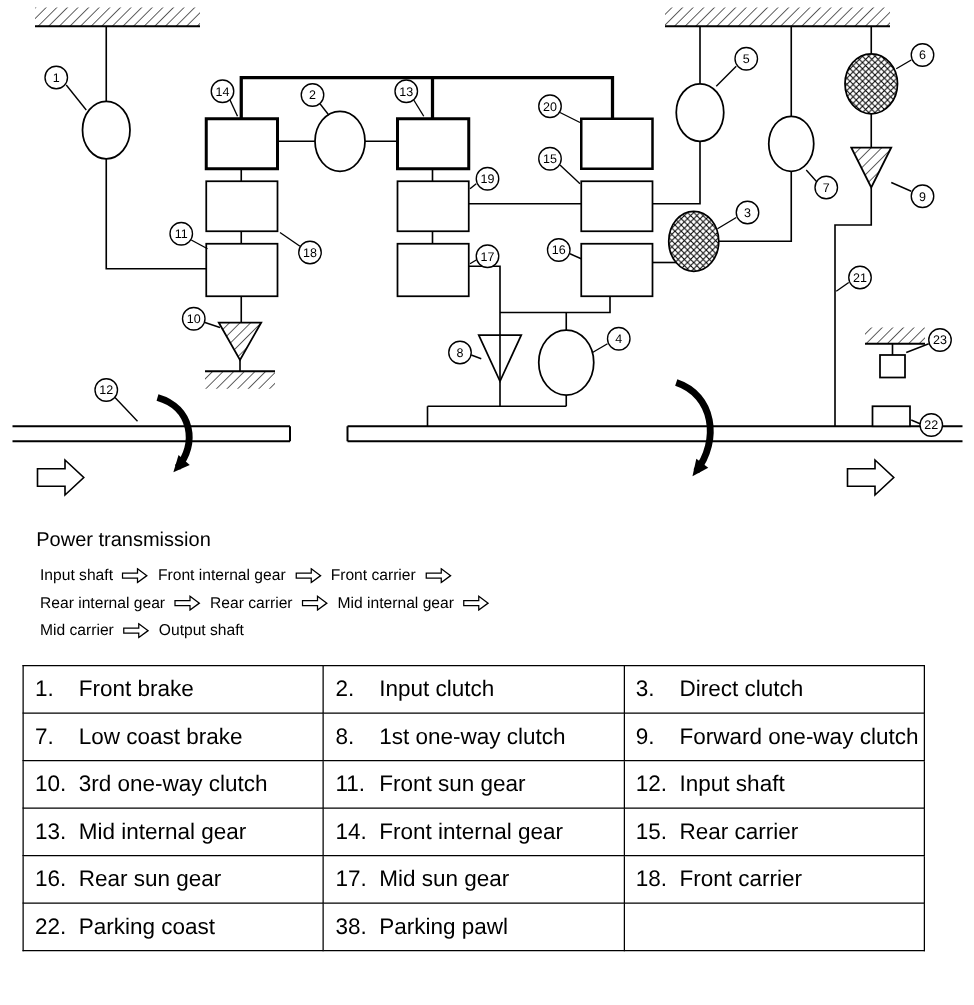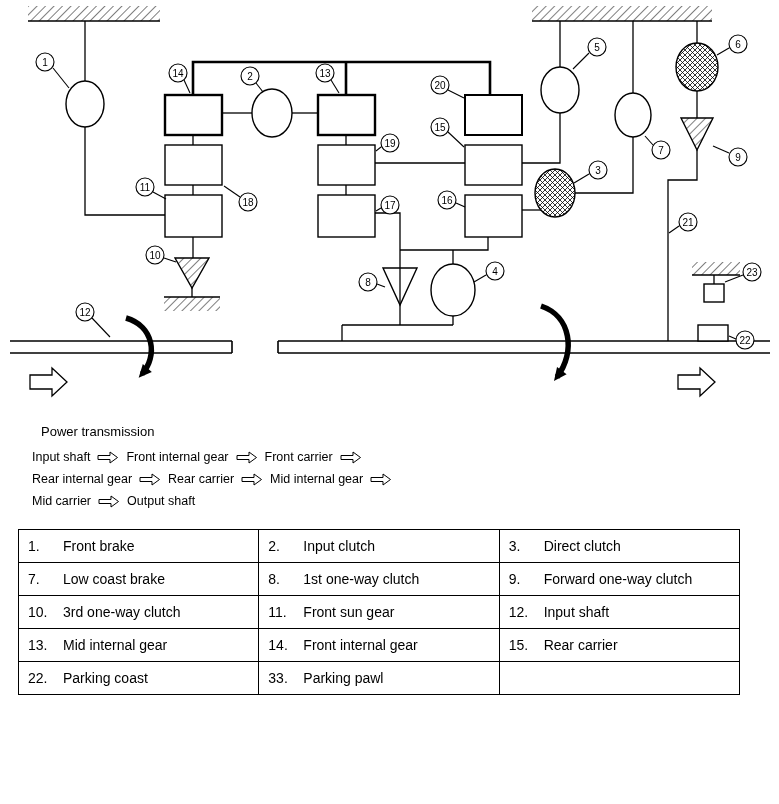--- a/index.html
+++ b/index.html
@@ -3,30 +3,30 @@
 <meta charset="utf-8">
 <style>
   html,body{margin:0;padding:0}
   body{
     width:779px;height:804px;background:#fff;color:#000;
     font-family:"Liberation Sans",sans-serif;overflow:hidden;
   }
   .diagram-wrap{width:779px;height:420px}
   svg text{font-family:"Liberation Sans",sans-serif;font-size:10px;fill:#000}
   .flow{margin:4px 0 0 25px}
-  .flow-title{font-size:13px;margin:0 0 11px 16px}
+  .flow-title{font-size:16px;margin:0 0 11px 4px}
   .flow-row{font-size:12.5px;margin:0 0 8px 7px;display:flex;align-items:center;gap:7px}
   .flow-row span{white-space:nowrap}
   .fa{flex:0 0 auto;display:inline-block}
   table.legend{
     border-collapse:collapse;margin:21px 0 0 18px;width:722px;
     table-layout:fixed;border:1.5px solid #000;
   }
   table.legend td{
-    border:1px solid #000;font-size:14px;padding:8px 4px 8px 9px;height:14px;
+    border:1px solid #000;font-size:18px;padding:8px 4px 8px 9px;height:14px;
     overflow:hidden;white-space:nowrap;
   }
   .num{display:inline-block;width:35px}
 </style>
 </head>
 <body>
 
 <div class="diagram-wrap">
 <svg width="779" height="420" viewBox="0 0 779 420" xmlns="http://www.w3.org/2000/svg">
   <defs>
@@ -313,18 +313,23 @@
         <td><span class="num">10.</span><span>3rd one-way clutch</span></td>
         <td><span class="num">11.</span><span>Front sun gear</span></td>
         <td><span class="num">12.</span><span>Input shaft</span></td>
       </tr>
       <tr>
         <td><span class="num">13.</span><span>Mid internal gear</span></td>
         <td><span class="num">14.</span><span>Front internal gear</span></td>
         <td><span class="num">15.</span><span>Rear carrier</span></td>
       </tr>
       <tr>
+        <td><span class="num">16.</span><span>Rear sun gear</span></td>
+        <td><span class="num">17.</span><span>Mid sun gear</span></td>
+        <td><span class="num">18.</span><span>Front carrier</span></td>
+      </tr>
+      <tr>
         <td><span class="num">22.</span><span>Parking coast</span></td>
-        <td><span class="num">33.</span><span>Parking pawl</span></td>
+        <td><span class="num">38.</span><span>Parking pawl</span></td>
         <td><span class="num"></span><span></span></td>
       </tr>
     </tbody>
 </table>
 
 </body></html>

